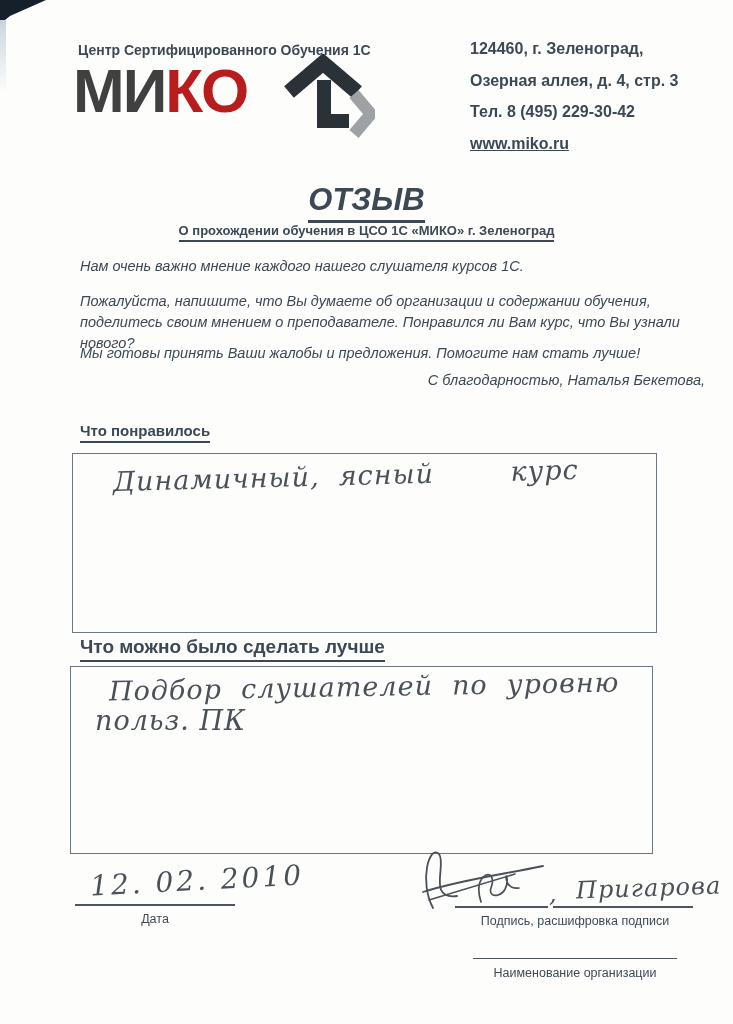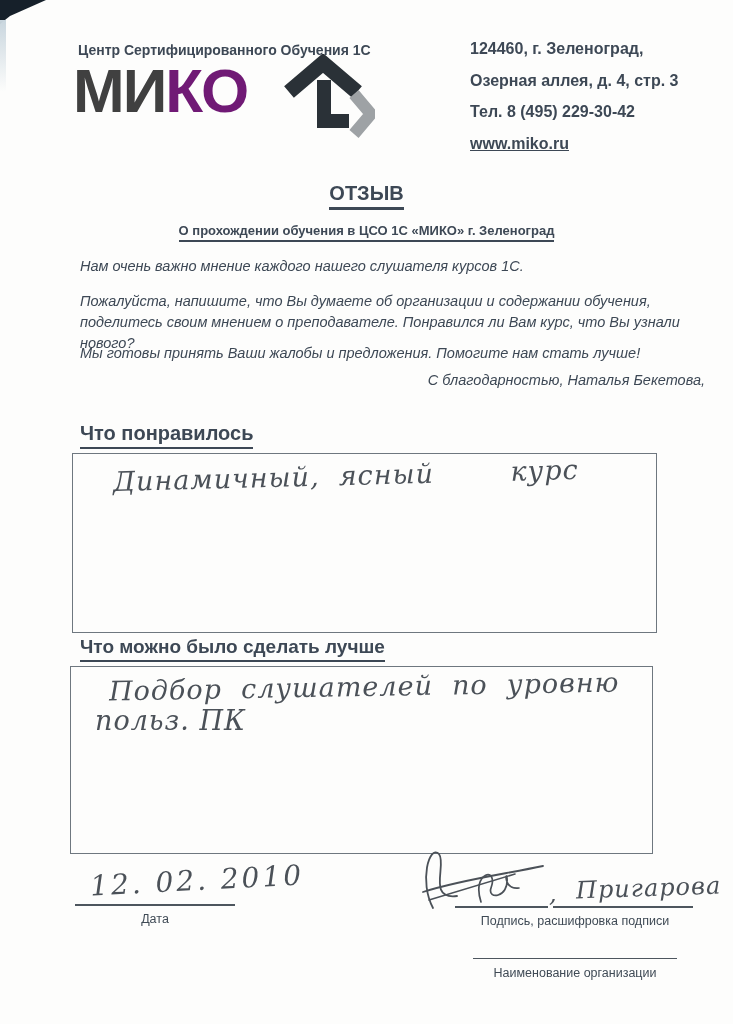--- a/index.html
+++ b/index.html
@@ -44,51 +44,51 @@
 <body>
 
 <div class="page">
 
   <div class="abs scan-corner" style="left:0;top:0;"></div>
   <div class="abs scan-strip" style="left:0;top:20px;"></div>
 
   <div class="abs b" style="left:78px;top:42px;font-size:14px;">Центр Сертифицированного Обучения 1С</div>
 
   <div class="abs logo-text" style="left:73px;top:60px;">
-    <span style="color:#404040;">МИ</span><span style="color:#701a75;">КО</span>
+    <span style="color:#404040;">МИ</span><span style="color:#b91c1c;">КО</span>
   </div>
 
   <svg class="abs" style="left:277px;top:54px;" width="98" height="88" viewBox="0 0 98 88" aria-hidden="true">
     <polyline points="12,38 46,9 80,38" fill="none" stroke="#2a3137" stroke-width="15"></polyline>
     <path d="M47 26 L47 67 L72 67" fill="none" stroke="#2a3137" stroke-width="14"></path>
     <polyline points="77,40 94,60 77,80" fill="none" stroke="#9ea2a5" stroke-width="12"></polyline>
   </svg>
 
   <div class="abs" style="left:470px;top:40px;">
     <div class="contact-line">124460, г. Зеленоград,</div>
     <div class="contact-line">Озерная аллея, д. 4, стр. 3</div>
     <div class="contact-line">Тел. 8 (495) 229-30-42</div>
     <div class="contact-line" style="text-decoration:underline;">www.miko.ru</div>
   </div>
 
   <div class="abs center" style="left:0;right:0;top:182px;">
-    <span class="b u" style="font-size:20px;border-bottom-width:3px;">ОТЗЫВ</span>
+    <span class="b u" style="font-size:31px;border-bottom-width:3px;font-style:italic;">ОТЗЫВ</span>
   </div>
   <div class="abs center" style="left:0;right:0;top:221px;">
     <span class="b u" style="font-size:13px;">О прохождении обучения в ЦСО 1С «МИКО» г. Зеленоград</span>
   </div>
 
   <div class="abs it" style="left:80px;right:36px;top:258px;font-size:14.5px;">Нам очень важно мнение каждого нашего слушателя курсов 1С.</div>
   <div class="abs it" style="left:80px;right:34px;top:291px;font-size:14.5px;line-height:21px;">Пожалуйста, напишите, что Вы думаете об организации и содержании обучения, поделитесь своим мнением о преподавателе. Понравился ли Вам курс, что Вы узнали нового?</div>
   <div class="abs it" style="left:80px;right:36px;top:345px;font-size:14.5px;">Мы готовы принять Ваши жалобы и предложения. Помогите нам стать лучше!</div>
 
   <div class="abs it" style="right:28px;top:372px;font-size:14.5px;text-align:right;">С благодарностью, Наталья Бекетова,</div>
 
   <div class="abs" style="left:80px;top:422px;">
-    <span class="b u" style="font-size:20px;">Что понравилось</span>
+    <span class="b u" style="font-size:15px;">Что понравилось</span>
   </div>
   <div class="abs box" style="left:72px;top:453px;width:583px;height:178px;">
     <span class="abs hw" style="left:40px;top:6px;font-size:27px;transform:rotate(-1.5deg);">Динамичный,  ясный        курс</span>
   </div>
 
   <div class="abs" style="left:80px;top:636px;">
     <span class="b u" style="font-size:19px;">Что можно было сделать лучше</span>
   </div>
   <div class="abs box" style="left:70px;top:666px;width:581px;height:186px;">
     <span class="abs hw" style="left:38px;top:4px;font-size:27px;transform:rotate(-1deg);">Подбор  слушателей  по  уровню</span>

